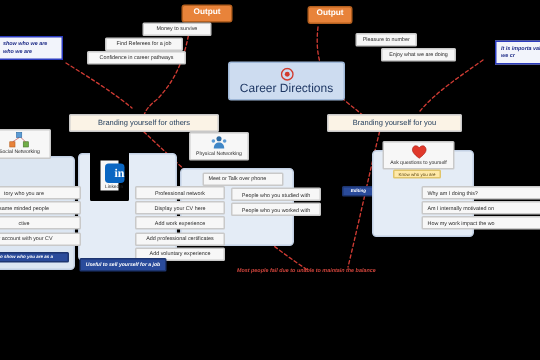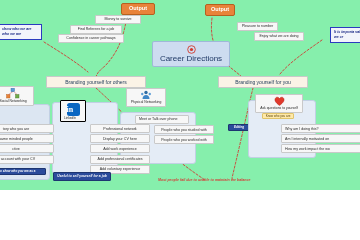--- a/index.html
+++ b/index.html
@@ -6,23 +6,23 @@
     margin: 0;
     padding: 0;
     background: #ffffff;
   }
   body {
     font-family: "Liberation Sans", sans-serif;
   }
   #canvas {
     position: relative;
     width: 360px;
-    height: 190px;
+    height: 240px;
     overflow: hidden;
-    background: #86efac;
+    background: #000000;
   }
   #edges {
     position: absolute;
     left: 0; top: 0;
     width: 360px; height: 240px;
     pointer-events: none;
   }
   .node {
     position: absolute;
     box-sizing: border-box;
@@ -141,23 +141,23 @@
   .redtext {
     color: #d2453c;
     font-style: italic;
     font-weight: bold;
     font-size: 3.6px;
     white-space: nowrap;
   }
   
   .li-tile {
     background: #f7f7f7;
-    border: 1px solid #000000;
-    border-radius: 1px;
-    text-align: left;
+    border: 7px solid #000000;
+    border-radius: 1px;
+    text-align: right;
     font-size: 3.2px;
     color: #2b2b2b;
     padding: 1.5px 3px 1.5px 3px;
   }
   .li-mark {
     display:block;
     width: 13px; height: 13px;
     margin: 0 auto 1px auto;
     background: #0a66c2;
     border-radius: 2.5px;

